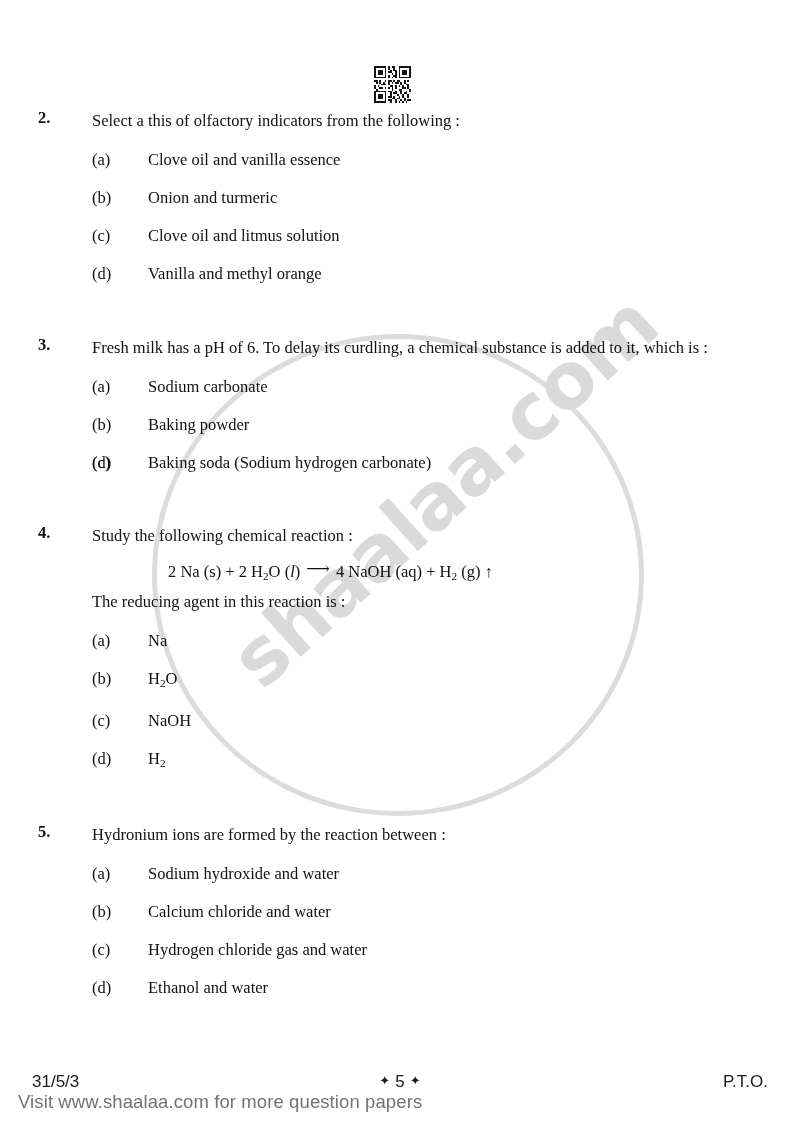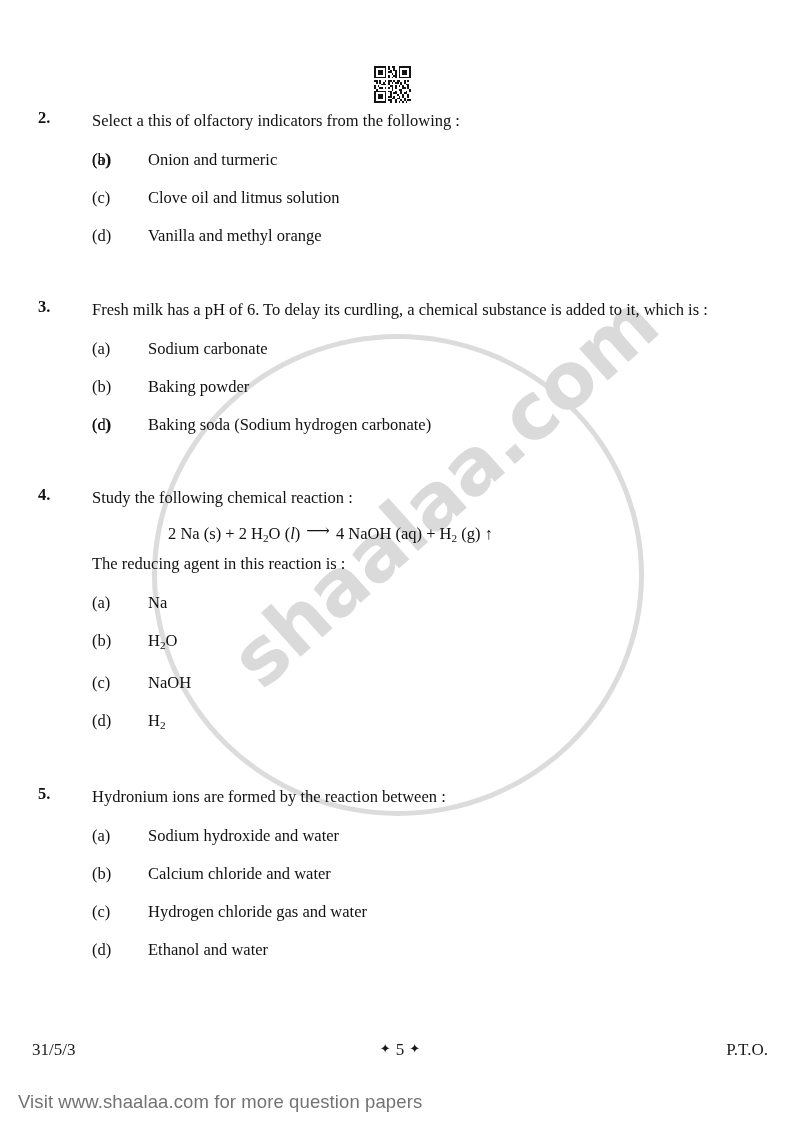--- a/index.html
+++ b/index.html
@@ -137,25 +137,25 @@
   .subq {
     padding-left: 54px;
     font-size: 16.5px;
     line-height: 25px;
   }
 
   
   #footer {
     position: absolute;
     left: 0;
-    top: 1040px;
+    top: 1072px;
     width: 800px;
     height: 30px;
     z-index: 3;
-    font-family: Liberation Serif, serif;
+    font-family: Liberation Sans, sans-serif;
   }
   #footer .f-left {
     position: absolute;
     left: 32px; top: 0;
     font-size: 17px;
     color: #1a1a1a;
   }
   #footer .f-center {
     position: absolute;
     left: 0; top: 0;
@@ -294,20 +294,21 @@
 <div id="content">
 
   <div class="question" style="margin-top:108px;">
     <div class="q-head">
       <span class="q-num">2.</span>
       <span class="q-text nojust">Select a this of olfactory indicators from the following :</span>
     </div>
     <ul class="options">
       <li class="option">
         <span class="opt-label">(a)</span>
+        <span class="opt-text">Clove oil and vanilla essence</span>
       </li>
       <li class="option">
         <span class="opt-label">(b)</span>
         <span class="opt-text">Onion and turmeric</span>
       </li>
       <li class="option">
         <span class="opt-label">(c)</span>
         <span class="opt-text">Clove oil and litmus solution</span>
       </li>
       <li class="option">

